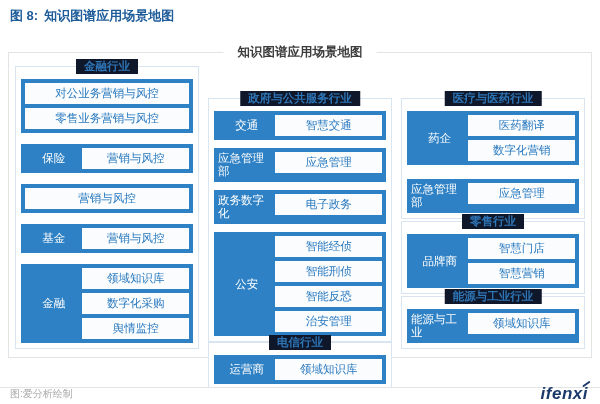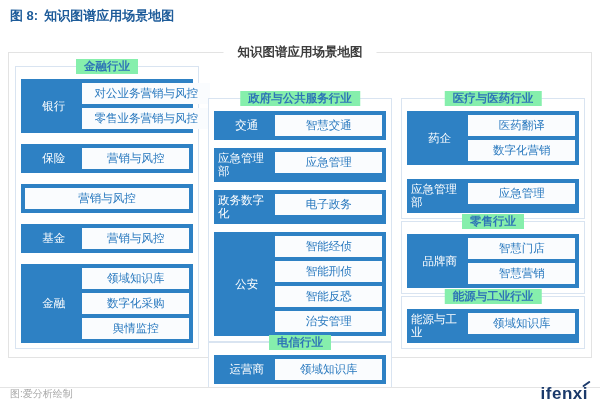--- a/index.html
+++ b/index.html
@@ -17,61 +17,60 @@
                  color:#3D3D3D; white-space:nowrap; }
 
   .columns { display:flex; height:100%; padding:13px 6px 8px 6px; gap:9px; }
   .col { flex:1; display:flex; flex-direction:column; min-width:0; }
   .col-1, .col-2 { justify-content:space-between;margin-top:32px; }
 
   .section { position:relative; border:1px solid #D9E4F1; padding:12px 5px 5px 5px;
              background:#fff; }
   .col-0 .section { flex:1; display:flex; flex-direction:column; }
   .section-title { position:absolute; top:-8px; left:50%; transform:translateX(-50%);
-                   background:#86efac; padding:0 8px; font-size:11.5px; font-weight:bold;
+                   background:#0f172a; padding:0 8px; font-size:11.5px; font-weight:bold;
                    color:#2E75B6; white-space:nowrap; }
   .groups { display:flex; flex-direction:column; gap:6px; }
   .col-0 .groups { flex:1; justify-content:space-between; }
   .col-1 .groups { gap:8px; }
   .sec-med .groups { gap:14px; }
 
   .group { background:#2E81C4; display:flex; padding:4px; align-items:stretch; }
   .group-label { flex:0 0 35%; display:flex; align-items:center; justify-content:center;
                  color:#FFFFFF; font-size:11.5px; line-height:13px; }
   .group-items { flex:1; display:flex; flex-direction:column; gap:4px; }
   .group-item { background:#FAFCFE; color:#2878BE; text-align:center; font-size:11.5px;
-                padding:4px 12px; line-height:13px; white-space:nowrap; overflow:hidden; }
+                padding:4px 2px; line-height:13px; white-space:nowrap; overflow:hidden; }
 
   .footer { position:absolute; left:0; right:0; bottom:0; height:17px;
             border-top:1px solid #E4E4E4; display:flex; align-items:center;
             justify-content:space-between; padding:0 12px 4px 10px; background:#fff; }
   .footer-caption { color:#A6A6A6; font-size:10px; }
   .logo { position:relative; color:#1B3A6B; font-weight:bold; font-size:17px;
-          letter-spacing:0.5px; }
+          letter-spacing:0.5px;font-style:italic; }
   .logo-accent { position:absolute; top:-1px; right:-3px; width:9px; height:2.4px;
                  background:#1B3A6B; transform:rotate(-35deg); border-radius:1px; }
 </style>
 </head>
 <body>
 
 <div class="fig-title">
   <span>图 8:</span>
   <span>知识图谱应用场景地图</span>
 </div>
 
 <div class="panel">
   <div class="panel-title">知识图谱应用场景地图</div>
   <div class="columns">
 
     <div class="col col-0">
       <div class="section">
         <div class="section-title">金融行业</div>
         <div class="groups">
           <div class="group">
-            <div class="group-label">银行</div>
             <div class="group-items">
               <div class="group-item">对公业务营销与风控</div>
               <div class="group-item">零售业务营销与风控</div>
             </div>
           </div>
           <div class="group">
             <div class="group-label">保险</div>
             <div class="group-items">
               <div class="group-item">营销与风控</div>
             </div>

